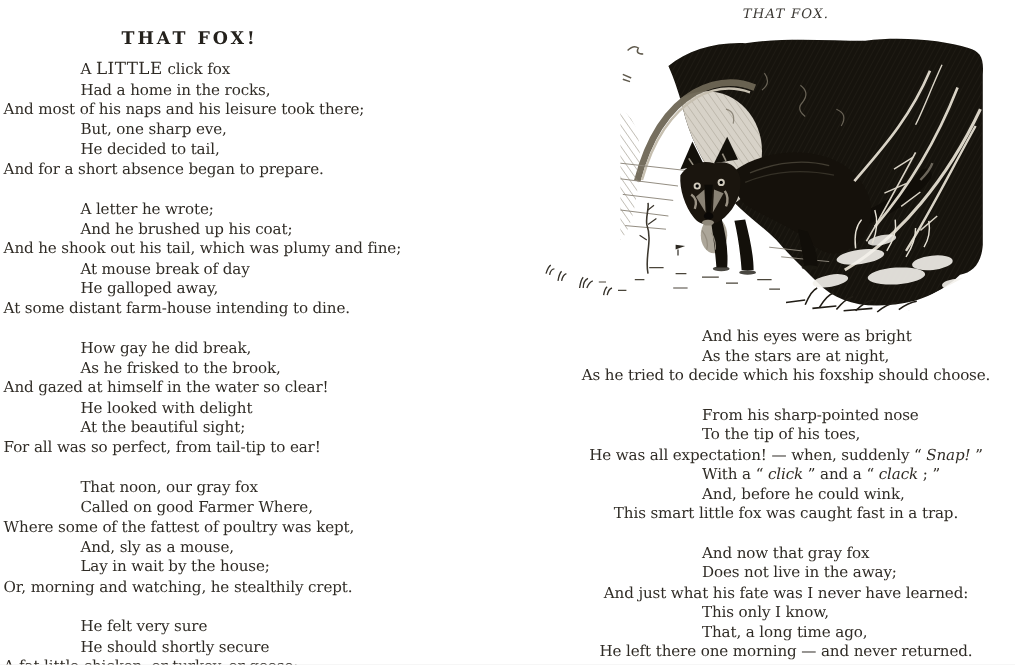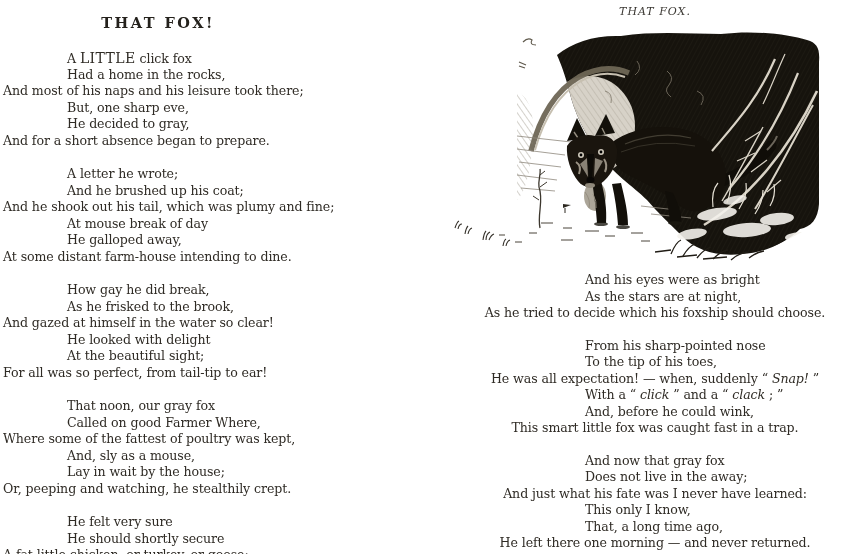--- a/index.html
+++ b/index.html
@@ -3,21 +3,21 @@
 <meta charset="utf-8">
 <style>
   html,body{margin:0;padding:0;background:#e8e8e8;}
   .sheet{
     position:relative;width:846px;height:554px;background:#ffffff;overflow:hidden;
     font-family:"DejaVu Serif","Liberation Serif",serif;color:#2f2b25;
   }
   .line{height:16.5px;line-height:16.5px;white-space:nowrap;font-size:12.6px;letter-spacing:-0.1px;}
   .stanza{margin-bottom:17px;}
   #left-title{
-    position:absolute;left:38px;top:14px;width:240px;text-align:center;
+    position:absolute;left:38px;top:24px;width:240px;text-align:center;
     font-size:14.5px;font-weight:bold;letter-spacing:2.5px;color:#24211c;
   }
   #left-poem{position:absolute;left:3px;top:50px;width:430px;}
   #left-poem .ind{padding-left:64px;}
   #right-header{
     position:absolute;left:440px;top:5px;width:430px;text-align:center;
     font-style:italic;font-size:11px;letter-spacing:1px;color:#3b3833;
   }
   #right-poem{position:absolute;left:455px;top:272px;width:400px;}
   #right-poem .stanza{margin-bottom:16px;}
@@ -32,21 +32,21 @@
 
 <div class="sheet">
 
   <div id="left-title">THAT FOX!</div>
   <div id="left-poem">
       <div class="stanza">
         <div class="line ind"><span>A </span><span class="sc">LITTLE</span><span> click fox</span></div>
         <div class="line ind"><span>Had a home in the rocks,</span></div>
         <div class="line"><span>And most of his naps and his leisure took there;</span></div>
         <div class="line ind"><span>But, one sharp eve,</span></div>
-        <div class="line ind"><span>He decided to gray,</span></div>
+        <div class="line ind"><span>He decided to tail,</span></div>
         <div class="line"><span>And for a short absence began to prepare.</span></div>
       </div>
       <div class="stanza">
         <div class="line ind"><span>A letter he wrote;</span></div>
         <div class="line ind"><span>And he brushed up his coat;</span></div>
         <div class="line"><span>And he shook out his tail, which was plumy and fine;</span></div>
         <div class="line ind"><span>At mouse break of day</span></div>
         <div class="line ind"><span>He galloped away,</span></div>
         <div class="line"><span>At some distant farm-house intending to dine.</span></div>
       </div>
@@ -57,21 +57,21 @@
         <div class="line ind"><span>He looked with delight</span></div>
         <div class="line ind"><span>At the beautiful sight;</span></div>
         <div class="line"><span>For all was so perfect, from tail-tip to ear!</span></div>
       </div>
       <div class="stanza">
         <div class="line ind"><span>That noon, our gray fox</span></div>
         <div class="line ind"><span>Called on good Farmer Where,</span></div>
         <div class="line"><span>Where some of the fattest of poultry was kept,</span></div>
         <div class="line ind"><span>And, sly as a mouse,</span></div>
         <div class="line ind"><span>Lay in wait by the house;</span></div>
-        <div class="line"><span>Or, peeping and watching, he stealthily crept.</span></div>
+        <div class="line"><span>Or, morning and watching, he stealthily crept.</span></div>
       </div>
       <div class="stanza">
         <div class="line ind"><span>He felt very sure</span></div>
         <div class="line ind"><span>He should shortly secure</span></div>
         <div class="line"><span>A fat little chicken, or turkey, or goose;</span></div>
       </div>
     </div>
 
   <div id="right-header">THAT FOX.</div>
 

